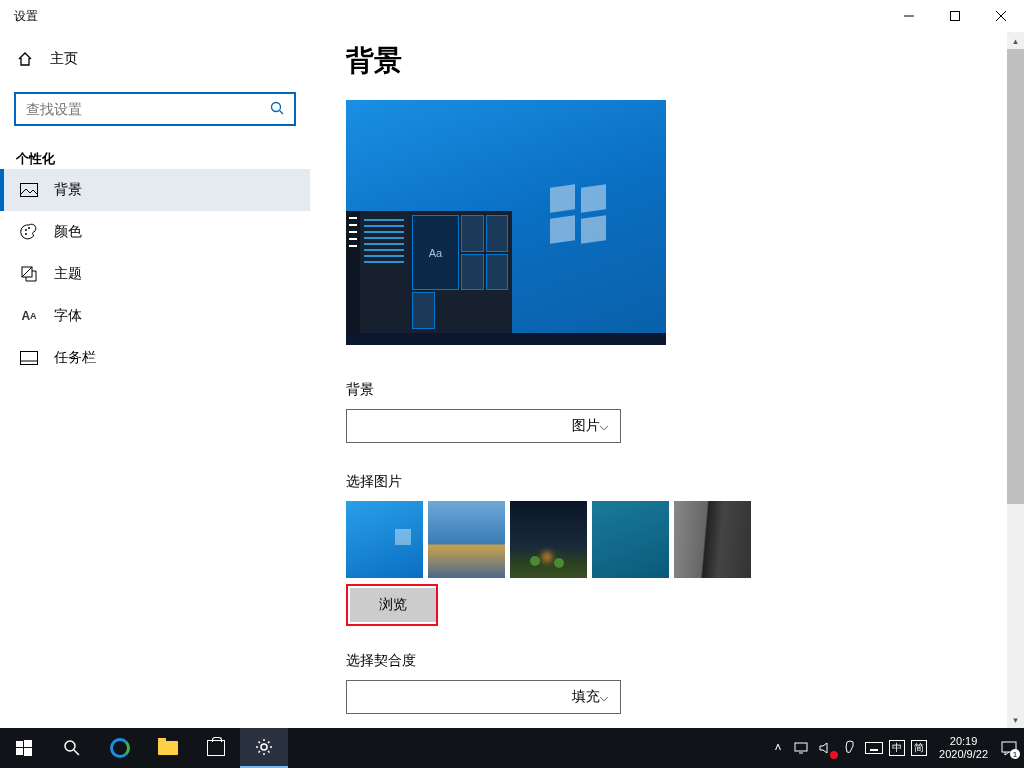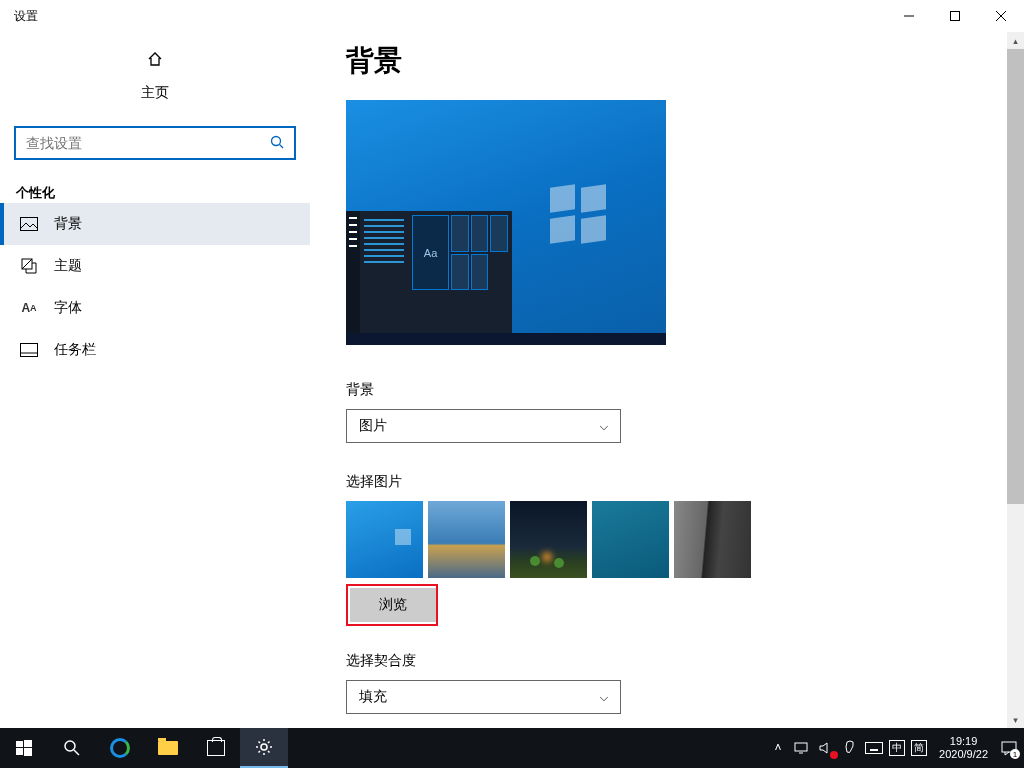--- a/index.html
+++ b/index.html
@@ -11,21 +11,21 @@
 .win-btn { width: 46px; height: 32px; display: flex; align-items: center; justify-content: center; }
 .win-btn svg { width: 10px; height: 10px; }
 
 
 .app { display: flex; height: 696px; }
 .sidebar { width: 310px; padding: 8px 0 0 0; }
 .content-wrap { flex: 1; position: relative; }
 .content { padding: 10px 0 0 36px; height: 696px; overflow-y: auto; }
 
 
-.home-row { display: flex; align-items: center; gap: 16px; padding: 10px 16px; margin-bottom: 14px; font-size: 14px; flex-direction: column; }
+.home-row { display: flex; align-items: flex-end; gap: 16px; padding: 10px 16px; margin-bottom: 14px; font-size: 14px; }
 .home-row .icon { width: 18px; height: 18px; display:flex; align-items:center; justify-content:center; }
 
 
 .search { margin: 0 14px 24px 14px; height: 34px; border: 2px solid #0067c0; display: flex; align-items: center; padding: 0 10px; }
 .search input { flex: 1; border: none; outline: none; font-size: 14px; color: #3b82f6; background: transparent; }
 .search .sicon { color: #0067c0; font-size: 14px; }
 
 .cat-title { font-size: 13px; font-weight: 600; padding: 0 16px 1px 16px; }
 
 .nav-item { display: flex; align-items: center; gap: 16px; padding: 12px 16px; font-size: 14px; border-left: 4px solid transparent; }
@@ -39,25 +39,25 @@
 .preview .taskbar { position:absolute; bottom:0; left:0; right:0; height:12px; background:#0b1730; }
 .win-logo { position:absolute; right:60px; top:86px; width:56px; height:56px; opacity:0.45; }
 .win-logo div { position:absolute; background:#fff; width:25px; height:25px; }
 .wl1{top:0;left:0;transform:skewY(-8deg);} .wl2{top:0;right:0;transform:skewY(-8deg);} .wl3{bottom:0;left:0;transform:skewY(-8deg);} .wl4{bottom:0;right:0;transform:skewY(-8deg);}
 
 .start-mock { position:absolute; left:0; bottom:12px; width:166px; height:122px; background:#17202e; display:flex; }
 .start-rail { width:14px; background:#0e1622; display:flex; flex-direction:column; align-items:center; padding-top:6px; gap:5px;}
 .start-rail div{width:8px;height:2px;background:#fff;}
 .start-list { width:48px; padding:8px 4px; display:flex; flex-direction:column; gap:4px;}
 .start-list div{height:2px;background:#2b95d6;}
-.start-tiles { flex:1; display:grid; grid-template-columns:repeat(5,1fr); grid-template-rows:repeat(3,1fr); gap:2px; padding:4px;}
+.start-tiles { flex:1; display:grid; grid-template-columns:repeat(4,1fr); grid-template-rows:repeat(3,1fr); gap:2px; padding:4px;}
 .tile{background:#1b3a5a;border:1px solid #0078d4;} .tile.big{grid-column:span 2;grid-row:span 2;background:#0b2a4a;display:flex;align-items:center;justify-content:center;color:#9fc5e8;font-size:11px;}
 
 .section-label { font-size: 14px; margin-bottom: 10px; }
-.dropdown { width: 275px; height: 34px; border: 1px solid #666; display:flex; align-items:center; padding:0 12px; font-size:14px; margin-bottom: 30px; justify-content: space-between; }
+.dropdown { width: 275px; height: 34px; border: 1px solid #666; display:flex; align-items:center; padding:0 12px; font-size:14px; margin-bottom: 30px; justify-content: flex-end; }
 .dropdown .chev { font-size:11px; color:#333; }
 
 .thumbs { display:flex; gap:5px; margin-bottom:6px; }
 .thumb { width:77px; height:77px; }
 .t0{background:linear-gradient(160deg,#2a9fe8,#0a6fc2);position:relative;}
 .t0::after{content:"";position:absolute;right:12px;top:28px;width:16px;height:16px;background:rgba(255,255,255,0.4);}
 .t1{background:linear-gradient(180deg,#6fa8d8 0%,#3a7db5 55%,#c8a050 58%,#4a6a8a 100%);}
 .t2{background:linear-gradient(180deg,#0a1628 0%,#1a2a3a 60%,#2a4020 80%,#3a5020 100%);position:relative;}
 .t2::after{content:"";position:absolute;left:20px;bottom:12px;width:10px;height:10px;background:#4a8a30;border-radius:50%;box-shadow:24px 2px 0 #4a8a30, 12px -4px 6px #d88830;}
 .t3{background:linear-gradient(160deg,#1a7a9a,#0a5a7a);}
@@ -135,20 +135,31 @@
           <svg width="18" height="14" viewBox="0 0 18 14">
             <rect x="0.5" y="0.5" width="17" height="13" stroke="#000" fill="none"></rect>
             <polyline points="1,11 6,6 10,10 13,7 17,11" stroke="#000" fill="none"></polyline>
           </svg>
         </span>
       <span>背景</span>
     </div>
     <div class="nav-item">
       <span class="icon">
           <svg width="18" height="18" viewBox="0 0 18 18">
+            <path d="M9 2 A7 7 0 1 0 14 12 C12 12 12 9 14 9 A3 3 0 0 0 9 2" stroke="#000" fill="none"></path>
+            <circle cx="6" cy="7" r="1" fill="#000"></circle>
+            <circle cx="9" cy="5" r="1" fill="#000"></circle>
+            <circle cx="6" cy="11" r="1" fill="#000"></circle>
+          </svg>
+        </span>
+      <span>颜色</span>
+    </div>
+    <div class="nav-item">
+      <span class="icon">
+          <svg width="18" height="18" viewBox="0 0 18 18">
             <rect x="2" y="2" width="10" height="10" stroke="#000" fill="none"></rect>
             <path d="M6 12 L6 16 L16 16 L16 6 L12 6" stroke="#000" fill="none"></path>
             <line x1="2" y1="12" x2="12" y2="2" stroke="#000"></line>
           </svg>
         </span>
       <span>主题</span>
     </div>
     <div class="nav-item">
       <span class="icon" style="font-size:12px;font-weight:600;">A<span style="font-size:9px;">A</span></span>
       <span>字体</span>
@@ -298,21 +309,21 @@
           <line x1="5" y1="8" x2="13" y2="8" stroke="#fff" stroke-width="2"></line>
         </svg>
       </div>
     <div class="ime">
         <span>中</span>
       </div>
     <div class="ime">
         <span>简</span>
       </div>
     <div class="tb-clock">
-      <div>19:19</div>
+      <div>20:19</div>
       <div>2020/9/22</div>
     </div>
     <div class="tray-ic" style="position:relative;">
         <svg width="16" height="16" viewBox="0 0 16 16">
           <rect x="1" y="2" width="14" height="10" stroke="#fff" fill="none"></rect>
           <polyline points="4,12 4,15 8,12" stroke="#fff" fill="none"></polyline>
         </svg>
         <span style="position:absolute;right:-2px;bottom:-2px;background:#fff;color:#000;font-size:8px;border-radius:50%;width:10px;height:10px;display:flex;align-items:center;justify-content:center;">1</span>
       </div>
   </div>

